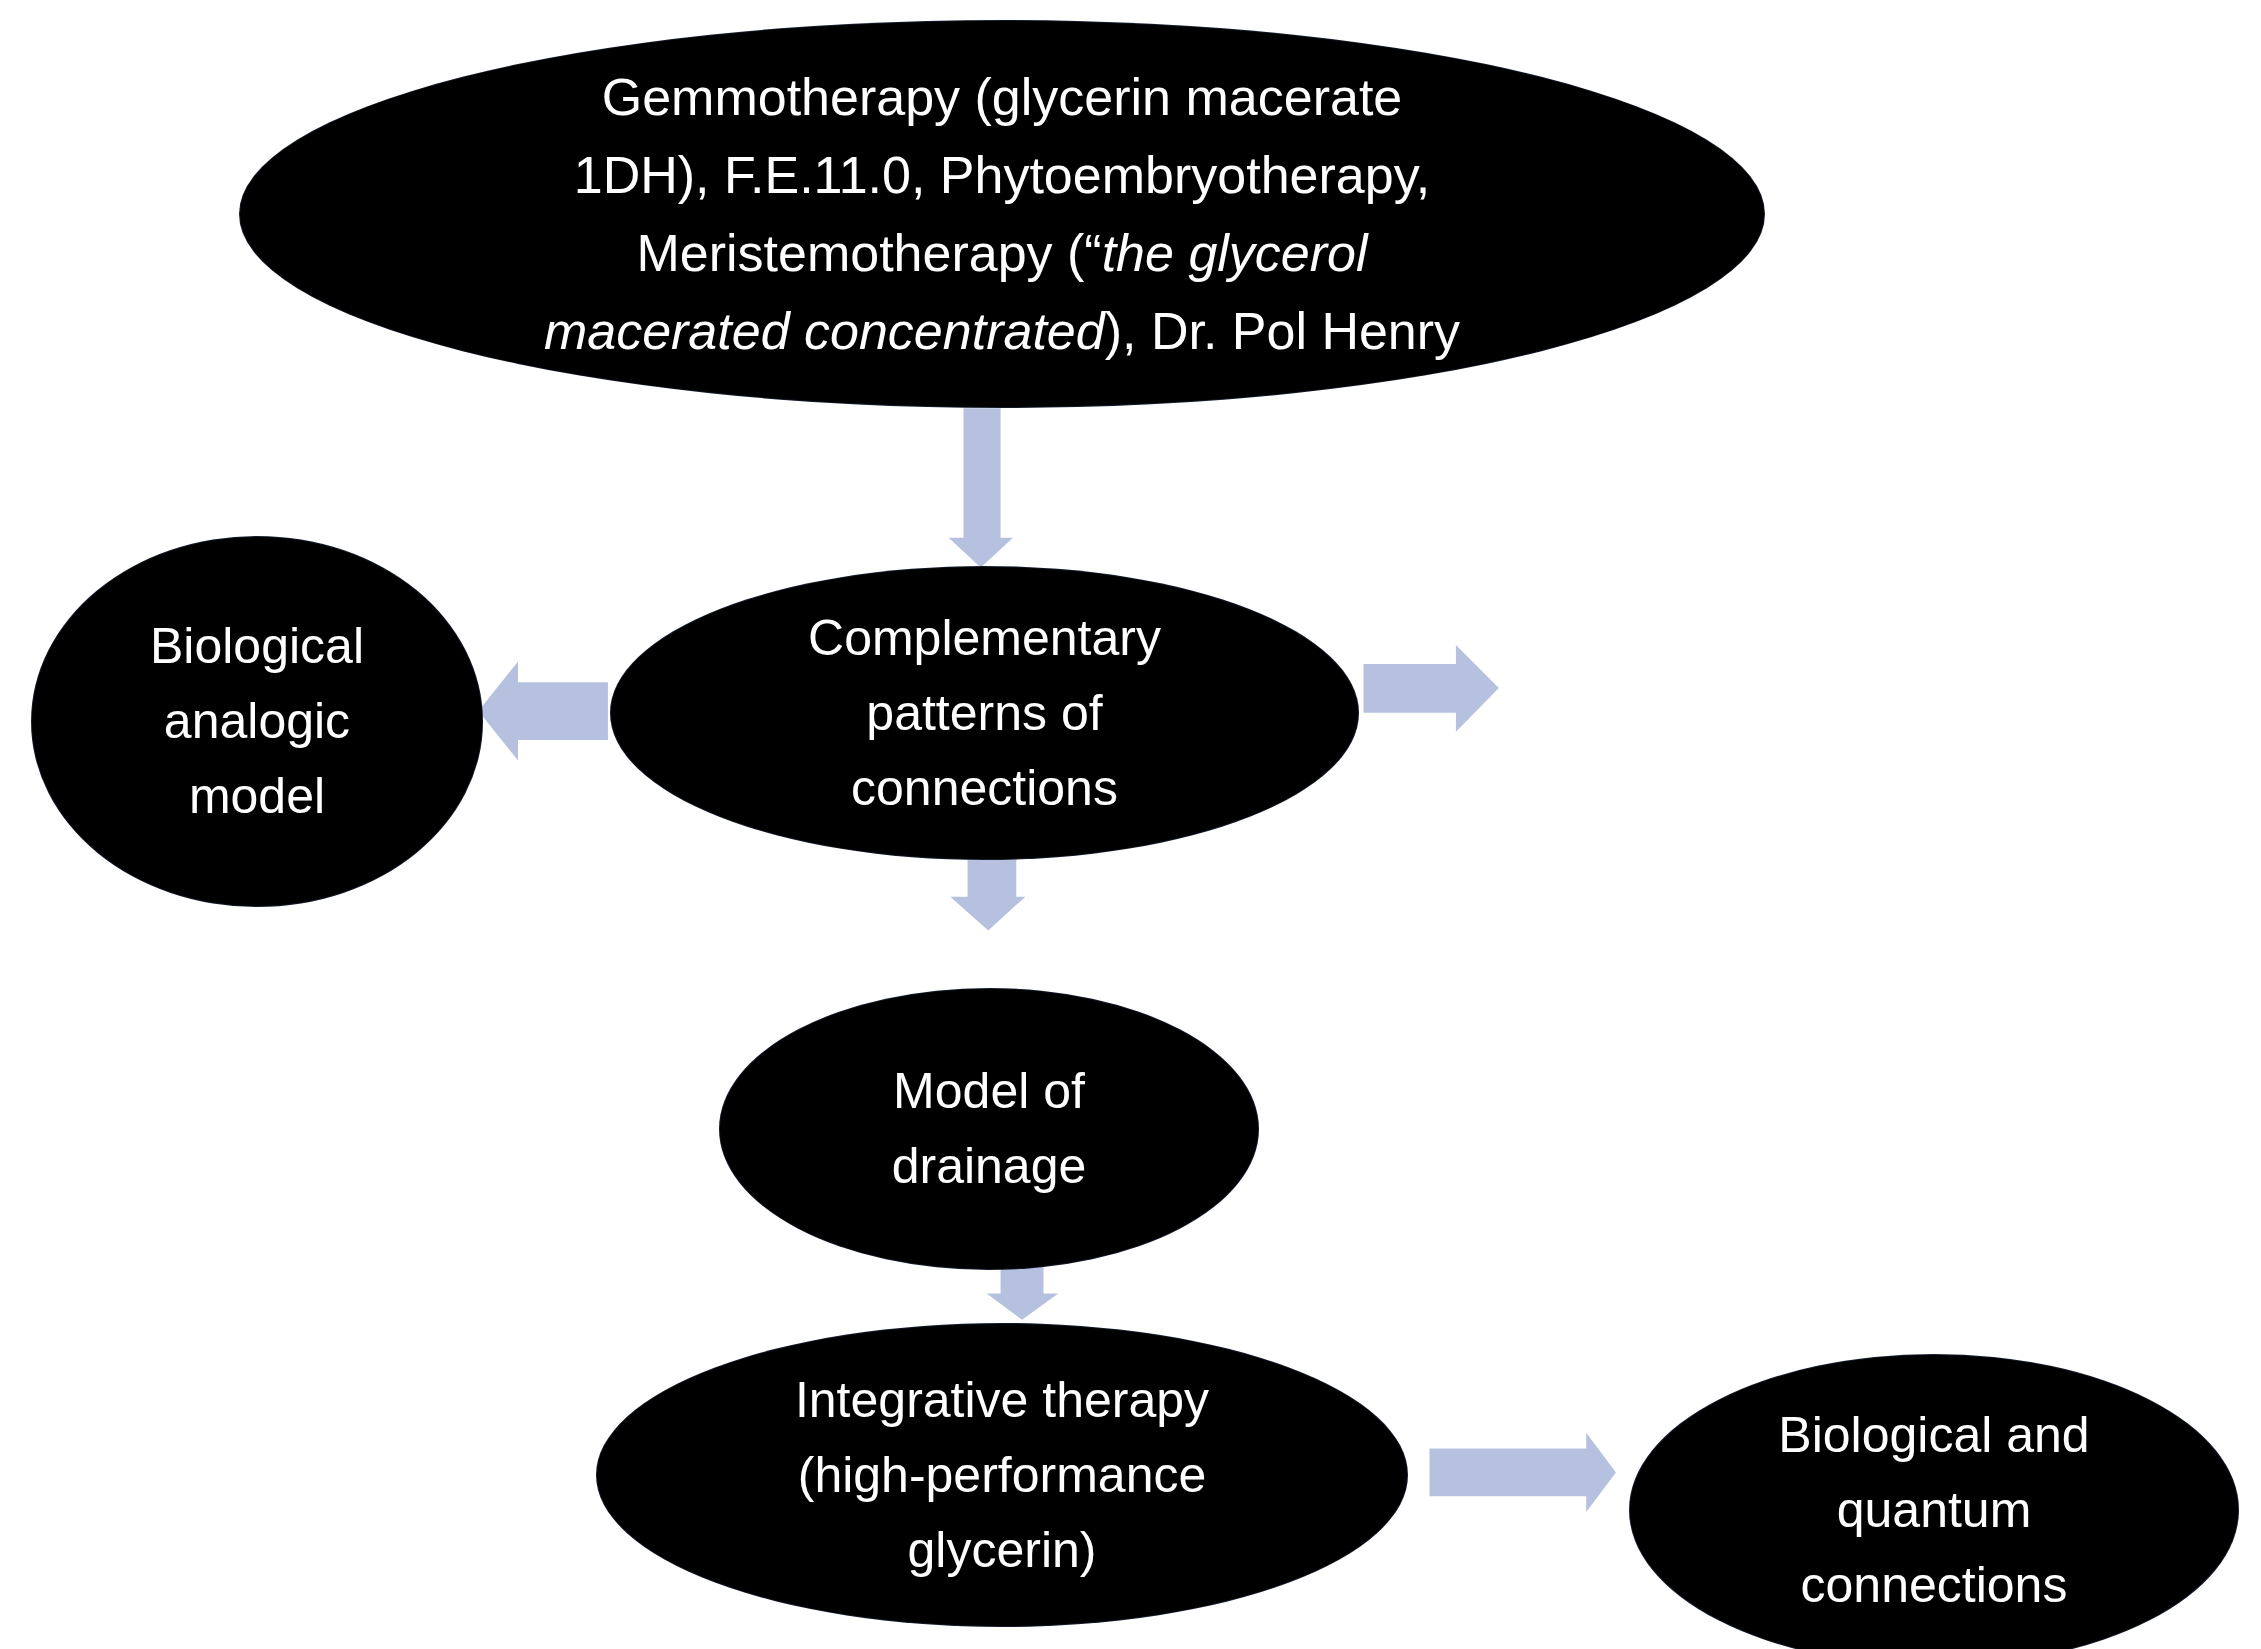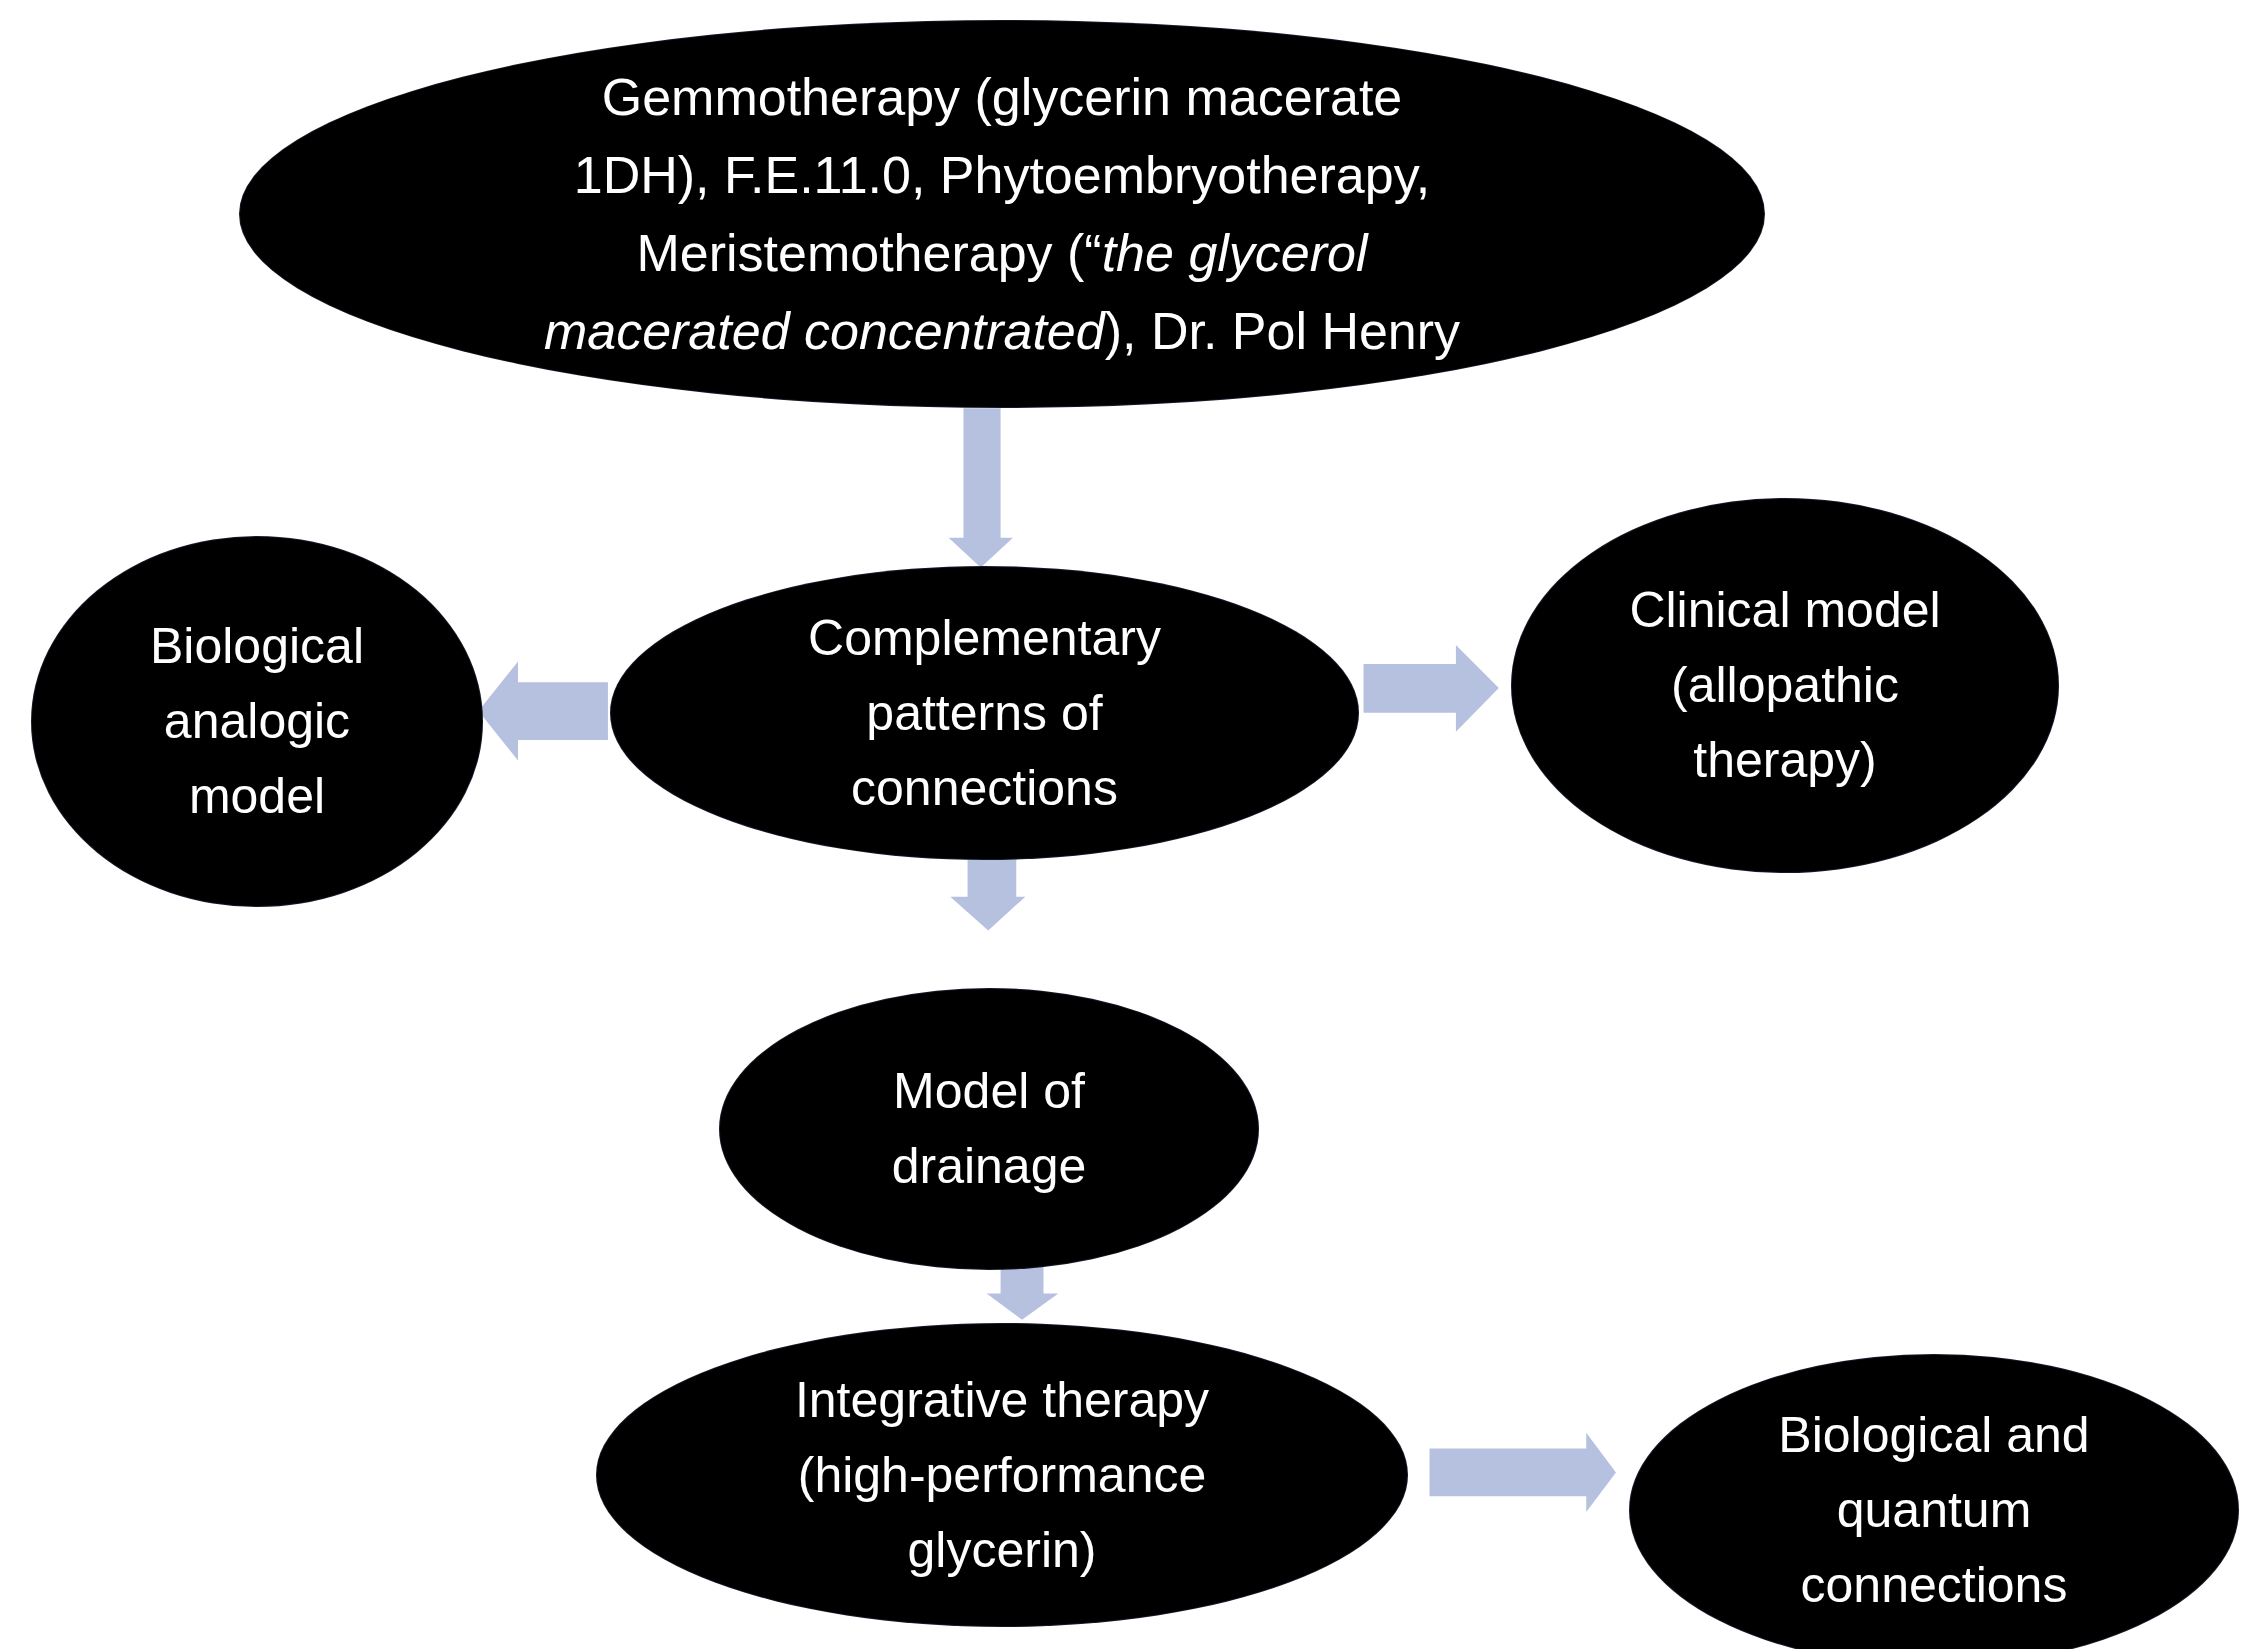--- a/index.html
+++ b/index.html
@@ -52,25 +52,20 @@
     <div class="ln">analogic</div>
     <div class="ln">model</div>
   </div>
 
   <div class="node" id="node-complementary">
     <div class="ln">Complementary</div>
     <div class="ln">patterns of</div>
     <div class="ln">connections</div>
   </div>
 
-  <div class="node" id="node-clinical">
-    <div class="ln">Clinical model</div>
-    <div class="ln">(allopathic</div>
-    <div class="ln">therapy)</div>
-  </div>
 
   <div class="node" id="node-drainage">
     <div class="ln">Model of</div>
     <div class="ln">drainage</div>
   </div>
 
   <div class="node" id="node-integrative">
     <div class="ln">Integrative therapy</div>
     <div class="ln">(high-performance</div>
     <div class="ln">glycerin)</div>

